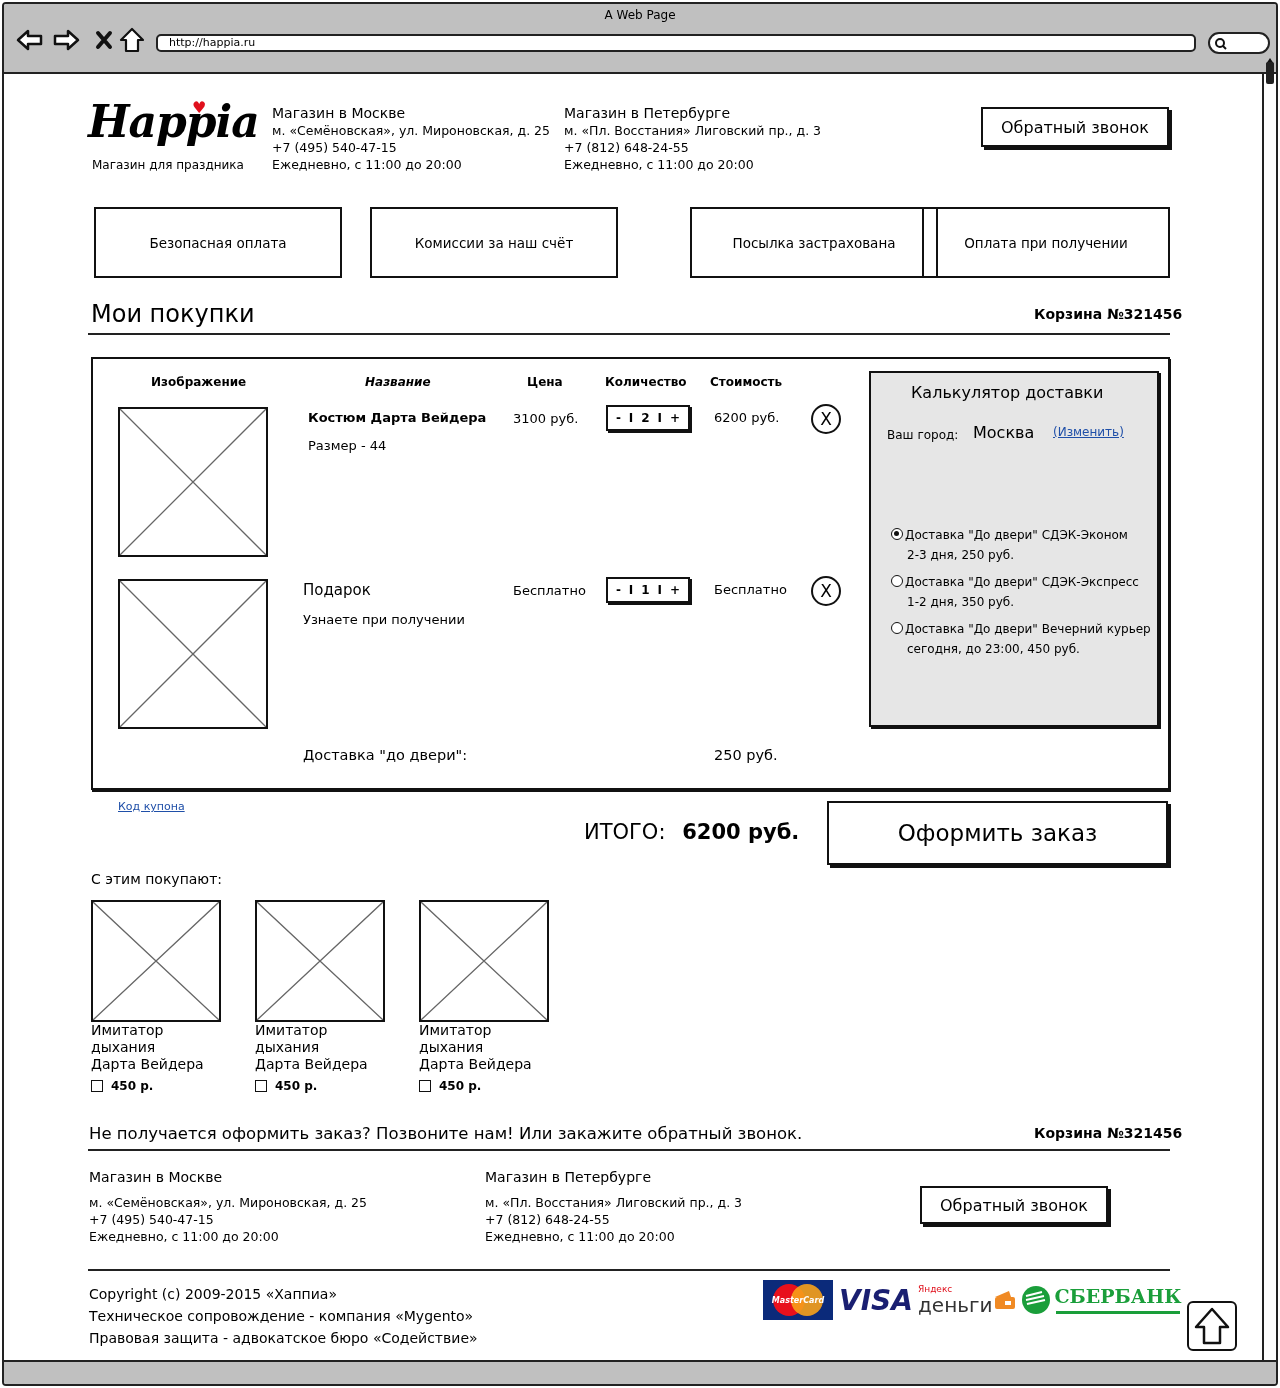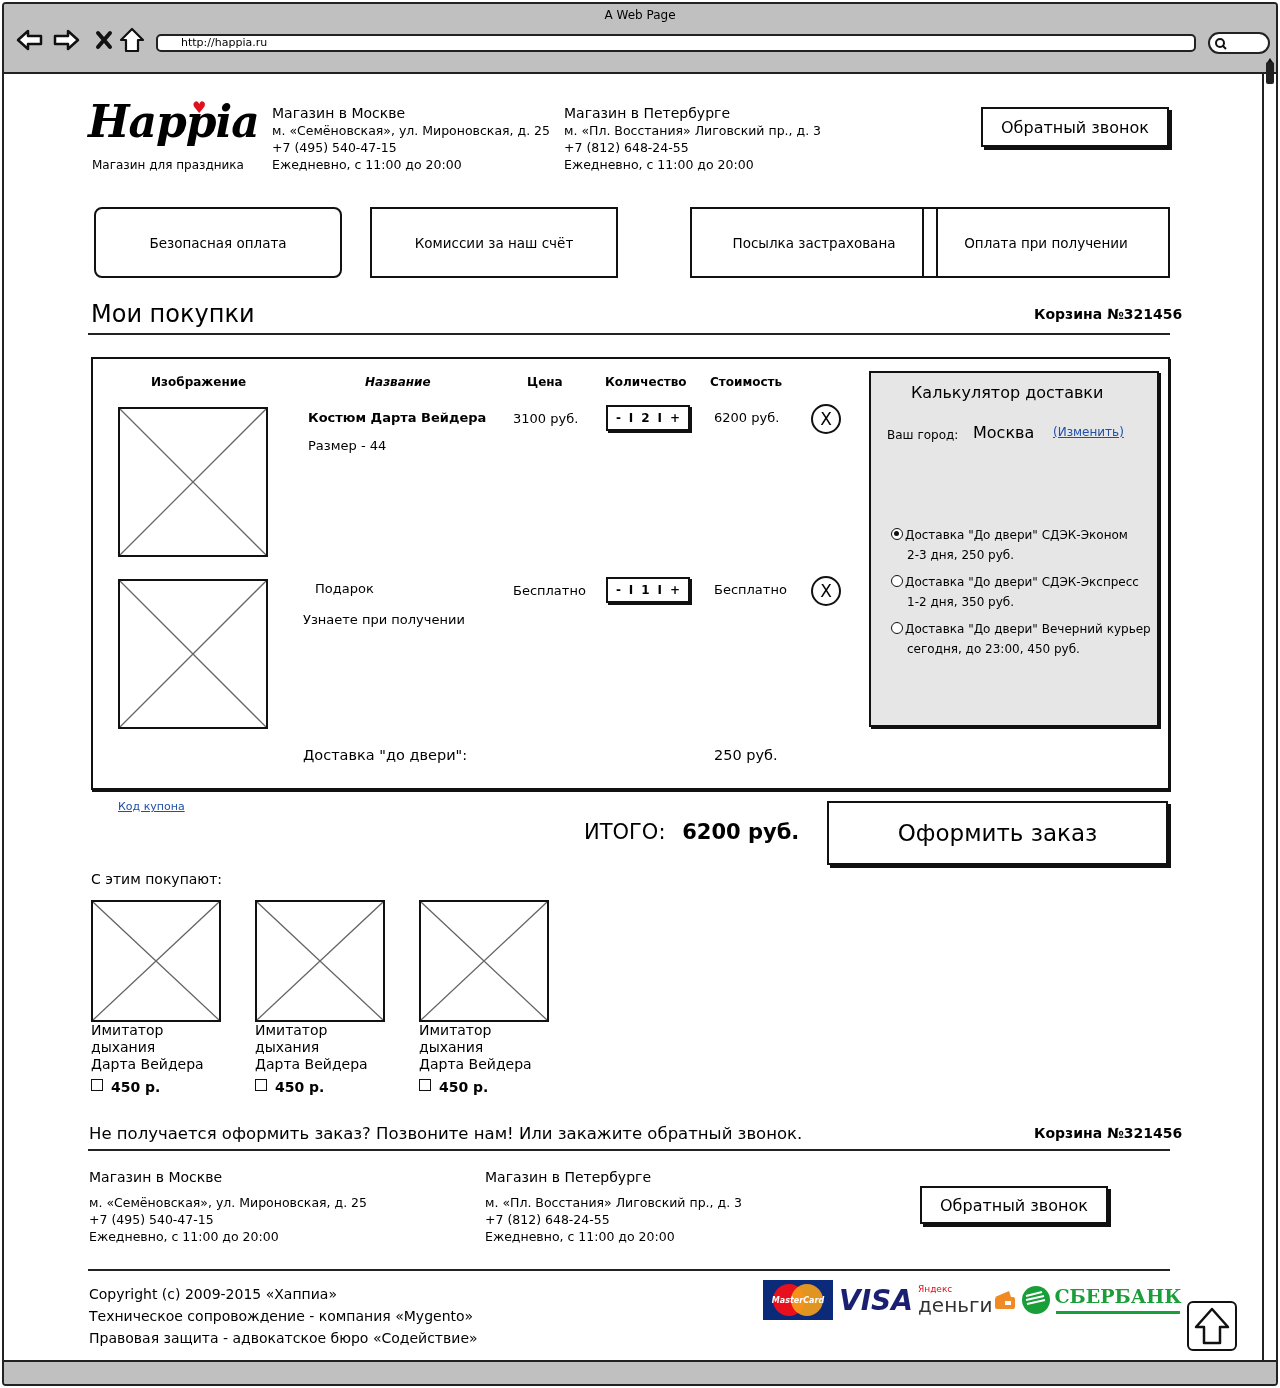--- a/index.html
+++ b/index.html
@@ -5,21 +5,21 @@
     * { box-sizing: border-box; margin: 0; padding: 0; }
     html, body { width: 1280px; height: 1388px; overflow: hidden; background: #fff; }
     body { font-family: "DejaVu Sans", sans-serif; color: #000; position: relative; }
     .abs { position: absolute; }
 
     
     .window { position: absolute; left: 2px; top: 2px; width: 1276px; height: 1384px; border: 2px solid #222; border-radius: 4px; background: #fff; overflow: hidden; }
     .titlebar { position: absolute; left: 0; top: 0; width: 100%; height: 70px; background: #c0c0c0; border-bottom: 2px solid #222; }
     .win-title { position: absolute; top: 4px; left: 0; width: 100%; text-align: center; font-size: 12px; }
     .nav-icon { position: absolute; top: 22px; width: 28px; height: 28px; display: flex; align-items: center; justify-content: center; cursor: pointer; }
-    .url-bar { position: absolute; left: 152px; top: 30px; width: 1040px; height: 18px; background: #fff; border: 2px solid #222; border-radius: 5px; font-size: 11px; padding-left: 23px; line-height: 14px; }
+    .url-bar { position: absolute; left: 152px; top: 30px; width: 1040px; height: 18px; background: #fff; border: 2px solid #222; border-radius: 5px; font-size: 11px; padding-left: 11px; line-height: 14px; }
     .search-pill { position: absolute; left: 1204px; top: 28px; width: 62px; height: 22px; background: #fff; border: 2px solid #222; border-radius: 12px; }
     .vscroll { position: absolute; right: 0; top: 70px; width: 14px; height: 1290px; background: #fff; border-left: 2px solid #222; }
     .scroll-thumb { position: absolute; right: 2px; top: 54px; width: 8px; height: 22px; background: #222; border-radius: 2px; }
     .statusbar { position: absolute; left: 0; bottom: 0; width: 100%; height: 24px; background: #c0c0c0; border-top: 2px solid #222; }
 
     
     .logo { font-family: "DejaVu Serif", serif; font-style: italic; font-weight: bold; font-size: 44px; letter-spacing: -1px; }
     .heart { color: #e0101c; font-size: 16px; }
     .small { font-size: 12.5px; line-height: 17px; }
     .bold { font-weight: bold; }
@@ -32,21 +32,21 @@
     .qty { position: absolute; width: 84px; height: 26px; border: 2px solid #111; box-shadow: 2px 2px 0 #111; display: flex; align-items: center; justify-content: space-around; font-size: 12px; font-weight: bold; padding: 0 4px; }
     .qty span { cursor: pointer; }
     .remove { position: absolute; width: 30px; height: 30px; border: 2px solid #111; border-radius: 50%; display: flex; align-items: center; justify-content: center; font-size: 17px; cursor: pointer; }
     .calc { position: absolute; left: 869px; top: 371px; width: 290px; height: 356px; background: #e6e6e6; border: 2px solid #111; box-shadow: 2px 2px 0 #111; }
     .radio-row { position: absolute; left: 20px; font-size: 12px; line-height: 20px; cursor: pointer; }
     .radio { display: inline-block; width: 12px; height: 12px; border: 1.5px solid #111; border-radius: 50%; vertical-align: -1px; margin-right: 2px; position: relative; background: #fff; }
     .radio.on::after { content: ""; position: absolute; left: 2px; top: 2px; width: 5px; height: 5px; border-radius: 50%; background: #111; }
     .link { color: #1f4fa8; text-decoration: underline; cursor: pointer; }
     .rec-item { position: absolute; top: 900px; width: 130px; }
     .rec-name { font-size: 14px; line-height: 17px; margin-top: 0; }
-    .rec-price { font-size: 14px; font-weight: bold; margin-top: 6px; display: flex; align-items: flex-start; }
+    .rec-price { font-size: 12px; font-weight: bold; margin-top: 6px; display: flex; align-items: center; }
     .chk { display: inline-block; width: 12px; height: 12px; border: 1.5px solid #111; margin-right: 8px; cursor: pointer; }
     .pay-logo { position: absolute; top: 1280px; height: 40px; display: flex; align-items: center; justify-content: center; }
   </style>
 </head>
 <body>
 
 <div class="window">
 
   <div class="titlebar">
     <div class="win-title">A Web Page</div>
@@ -113,21 +113,21 @@
 
 <div class="abs small" style="left:564px;top:105px;">
   <div style="font-size:14px;">Магазин в Петербурге</div>
   <div>м. «Пл. Восстания» Лиговский пр., д. 3</div>
   <div>+7 (812) 648-24-55</div>
   <div>Ежедневно, с 11:00 до 20:00</div>
 </div>
 
 <div class="abs sketch-btn" style="left:981px;top:107px;width:188px;height:40px;font-size:16px;">Обратный звонок</div>
 
-<div class="feature-box" style="left:94px;border-radius:8px;">Безопасная оплата</div>
+<div class="feature-box" style="left:94px;">Безопасная оплата</div>
 <div class="feature-box" style="left:370px;">Комиссии за наш счёт</div>
 <div class="feature-box" style="left:646px;margin-left:44px;">Посылка застрахована</div>
 <div class="feature-box" style="left:922px;">Оплата при получении</div>
 
 <div class="abs" style="left:91px;top:300px;font-size:24px;">Мои покупки</div>
 <div class="abs bold" style="left:1034px;top:306px;font-size:14px;">Корзина №321456</div>
 <div class="rule" style="left:88px;top:333px;width:1082px;"></div>
 
 <div class="abs" style="left:91px;top:357px;width:1079px;height:433px;border:2px solid #111;box-shadow:1px 2px 0 #111;"></div>
 
@@ -155,21 +155,21 @@
 <div class="abs" style="left:714px;top:410px;font-size:13px;">6200 руб.</div>
 <div class="remove" style="left:811px;top:404px;">
   <span>X</span>
 </div>
 
 <div class="ph" style="left:118px;top:579px;width:150px;height:150px;">
   <svg viewBox="0 0 100 100" preserveAspectRatio="none">
       <path d="M0 0 L100 100 M100 0 L0 100" stroke="#666" stroke-width="1.3" vector-effect="non-scaling-stroke"></path>
     </svg>
 </div>
-<div class="abs" style="left:303px;top:581px;font-size:13px;margin-left:12px;">Подарок</div>
+<div class="abs" style="left:303px;top:581px;font-size:15px;">Подарок</div>
 <div class="abs" style="left:303px;top:612px;font-size:13px;">Узнаете при получении</div>
 <div class="abs" style="left:513px;top:583px;font-size:13px;">Бесплатно</div>
 <div class="qty" style="left:606px;top:577px;">
   <span>-</span>
   <span>I</span>
   <span>1</span>
   <span>I</span>
   <span>+</span>
 </div>
 <div class="abs" style="left:714px;top:582px;font-size:13px;">Бесплатно</div>

